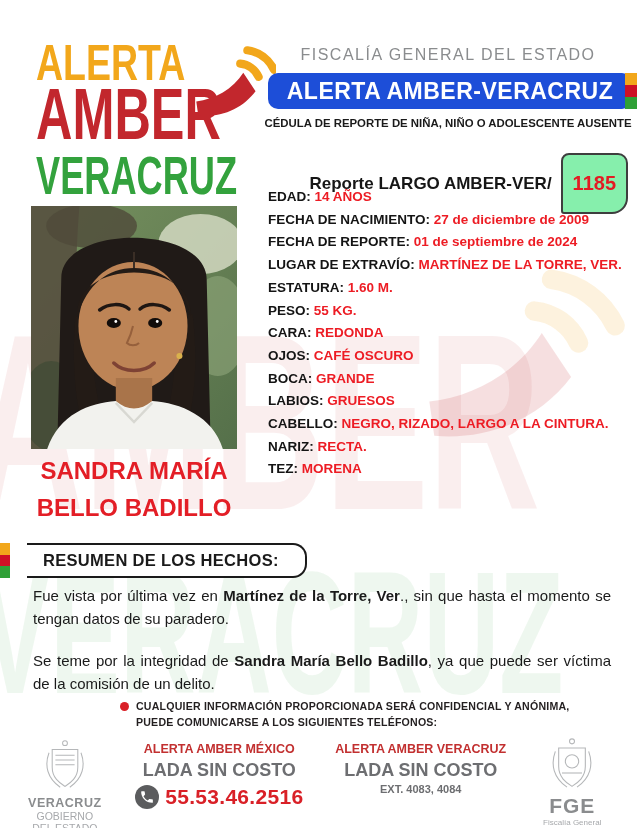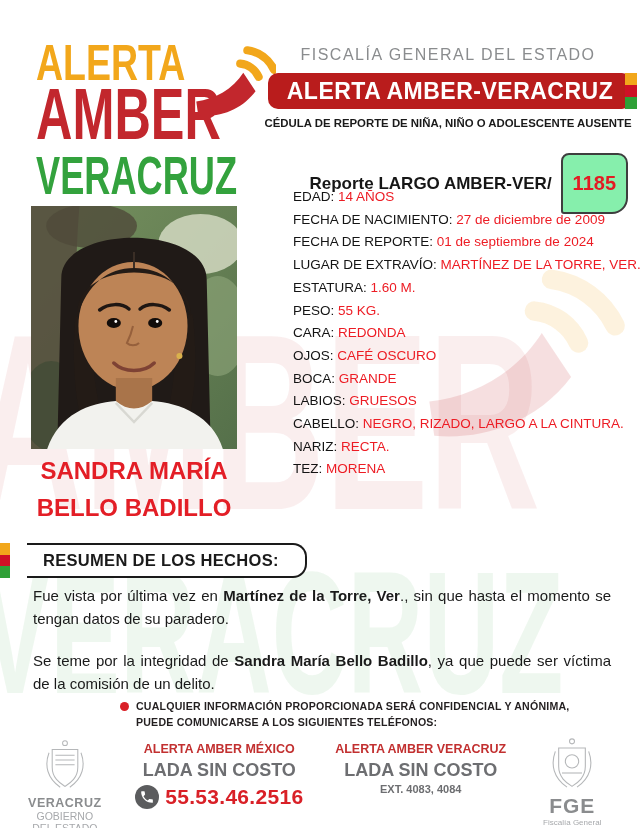--- a/index.html
+++ b/index.html
@@ -17,36 +17,36 @@
   
   .logo{position:absolute;left:36px;top:30px;width:240px;height:176px;z-index:2;}
   .logo-line{position:absolute;left:0;font-weight:800;line-height:1;transform-origin:left top;white-space:nowrap;}
   .l1{top:8px;font-size:50px;color:#F2A71B;transform:scaleX(.75);}
   .l2{top:48px;font-size:72px;color:#C2272D;transform:scaleX(.70);}
   .l3{top:118px;font-size:54px;color:#33A23D;transform:scaleX(.67);}
   .megaphone{position:absolute;left:148px;top:8px;}
   
   .hdr{position:absolute;left:262px;top:46px;width:372px;text-align:center;z-index:2;}
   .agency{font-size:16px;color:#8A8C8E;letter-spacing:1.5px;font-weight:500;}
-  .banner{position:relative;margin:9px 2px 0 6px;height:36px;background:#b91c1c;border-radius:10px;
+  .banner{position:relative;margin:9px 2px 0 6px;height:36px;background:#1d4ed8;border-radius:10px;
           display:flex;align-items:center;justify-content:center;}
   .banner-text{color:#fff;font-weight:800;font-size:23px;letter-spacing:.5px;}
   .flag{position:absolute;right:-5px;top:0;width:12px;height:36px;display:flex;flex-direction:column;}
   .flag span{flex:1;}
   .fy{background:#F2A71B;} .fr{background:#CE1126;} .fg{background:#2FA037;}
   .cedula{margin-top:8px;font-size:11.4px;font-weight:700;color:#1A1A1A;white-space:nowrap;}
   
   .report-line{position:absolute;left:268px;top:153px;width:360px;display:flex;align-items:center;
                justify-content:flex-end;gap:9px;z-index:2;}
   .report-label{font-size:17px;font-weight:800;color:#161616;}
   .report-box{border:2.5px solid #3E3E3E;border-radius:8px 10px 16px 3px;padding:17px 10px;background:#86efac;}
   .report-num{font-size:20px;font-weight:800;color:#E31B23;}
   
   .details{position:absolute;left:268px;top:186px;width:368px;margin:0;padding:0;list-style:none;z-index:2;}
-  .details li{line-height:22.7px;white-space:nowrap;font-size:13.5px;font-weight:400;margin-left:25px;}
+  .details li{line-height:22.7px;white-space:nowrap;font-size:13.5px;font-weight:700;}
   .dlabel{color:#141414;}
   .dvalue{color:#ED1C24;}
   
   .photo{position:absolute;left:31px;top:206px;width:206px;height:243px;z-index:2;}
   .pname{position:absolute;left:24px;top:452px;width:220px;text-align:center;z-index:2;
          font-size:24px;font-weight:700;color:#E31E26;line-height:1.55;}
   
   .resumen{position:absolute;left:0;top:543px;display:flex;z-index:2;align-items:stretch;gap:17px;}
   .res-flag{width:10px;display:flex;flex-direction:column;}
   .res-flag span{flex:1;}

